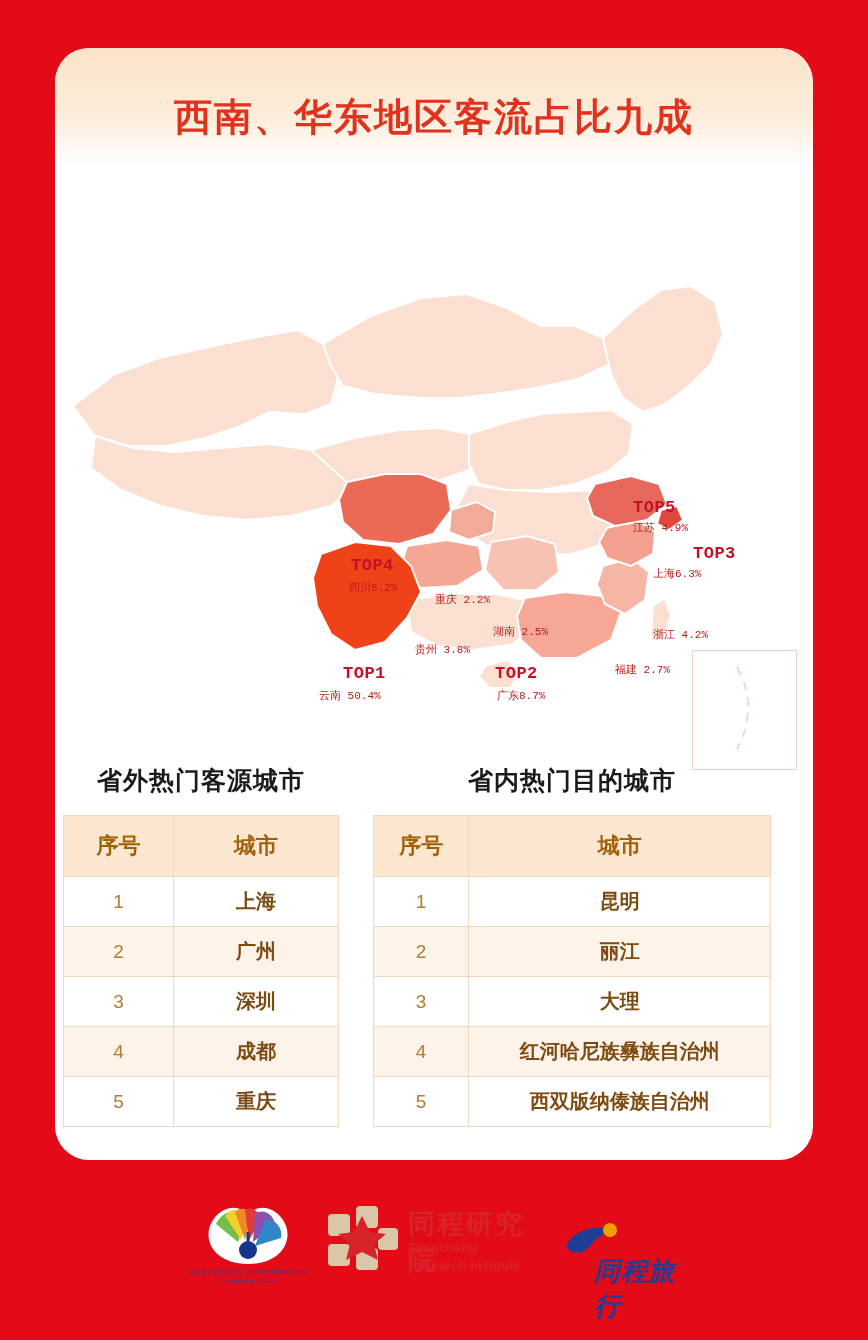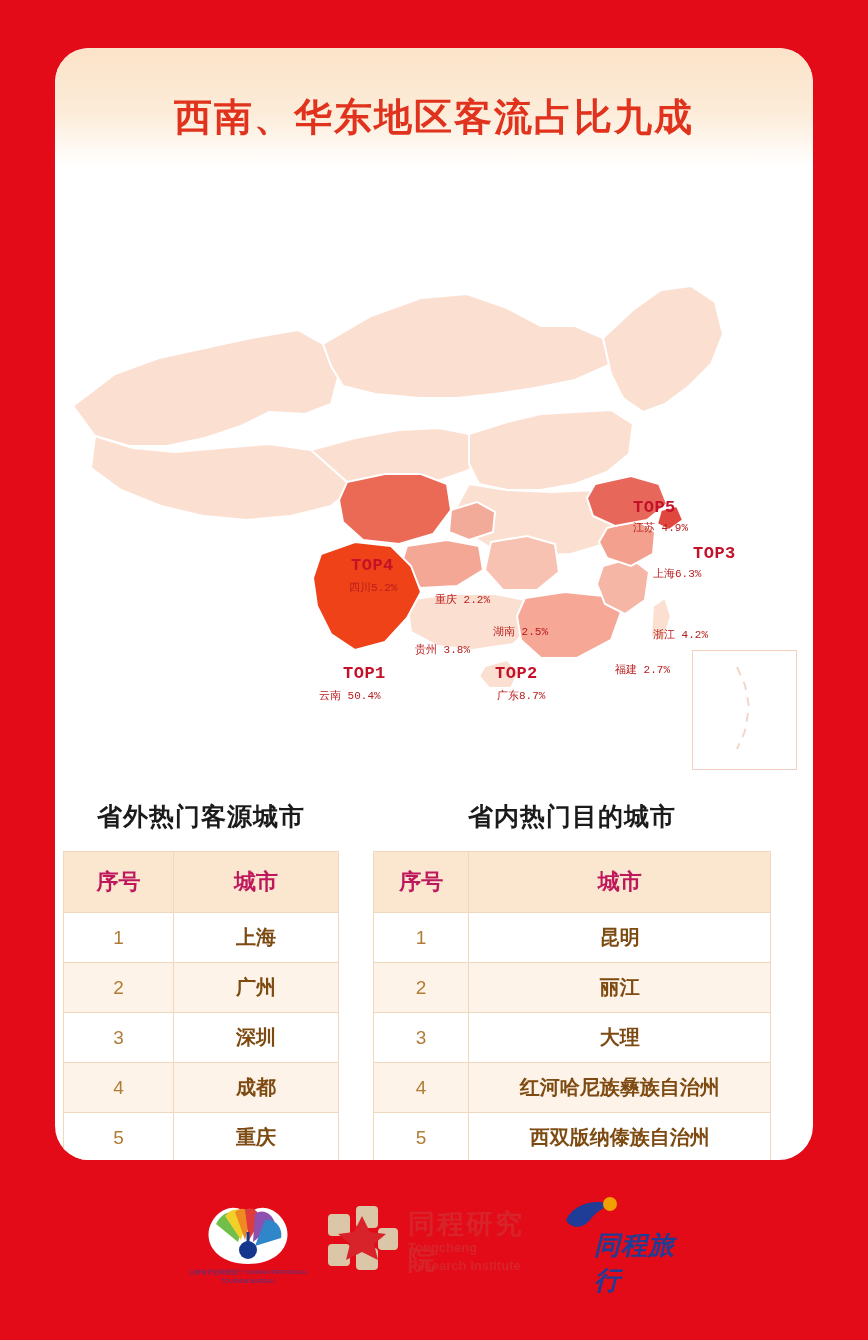--- a/index.html
+++ b/index.html
@@ -72,21 +72,21 @@
   }
   .provlabel {
     font-size: 11px;
     color: #b91c1c;
   }
 
   
   .tables {
     position: absolute;
     left: 0; top: 716px;
-    width: 654px; height: 400px; margin-top: 36px;
+    width: 654px; height: 400px;
   }
   .tblblock { position: absolute; top: 0; }
   .tblblock.left  { left: 8px;  width: 276px; }
   .tblblock.right { left: 318px; width: 398px; }
   .tbl-title {
     font-size: 25px;
     font-weight: bold;
     color: #1b1b1b;
     text-align: center;
     letter-spacing: 1px;
@@ -103,40 +103,40 @@
     text-align: center;
     font-size: 19px;
     color: #b07c36;
     padding: 11px 2px;
     font-family: "Liberation Sans", sans-serif;
   }
   table.t th {
     background: #fbe6cf;
     font-size: 22px;
     font-weight: bold;
-    color: #be185d;
+    color: #a16207;
     padding: 15px 2px;
   }
   table.t td.city { font-weight: bold; color: #7d4a12; font-size: 20px; }
   table.t tr.alt td { background: #fdf3e8; }
   .t-left col.c1 { width: 40%; }
   .t-left col.c2 { width: 60%; }
   .t-right col.c1 { width: 24%; }
   .t-right col.c2 { width: 76%; }
 
   
   .footer {
     position: absolute;
     left: 0; top: 1186px;
     width: 783px; height: 120px;
   }
   .logo { position: absolute; }
   .logo-peacock { left: 183px; top: 8px; width: 130px; height: 100px; }
   .logo-tc { left: 322px; top: 12px; width: 230px; height: 92px; }
-  .logo-travel { left: 560px; top: 8px; width: 136px; height: 70px; }
+  .logo-travel { left: 560px; top: 34px; width: 136px; height: 70px; }
   .tc-text1 {
     position: absolute; left: 86px; top: 8px;
     font-size: 27px; font-weight: bold; color: #d8232a; letter-spacing: 2px;
   }
   .tc-text2 {
     position: absolute; left: 86px; top: 42px;
     font-size: 13px; font-weight: bold; color: #d8232a;
   }
   .tc-text3 {
     position: absolute; left: 86px; top: 60px;

